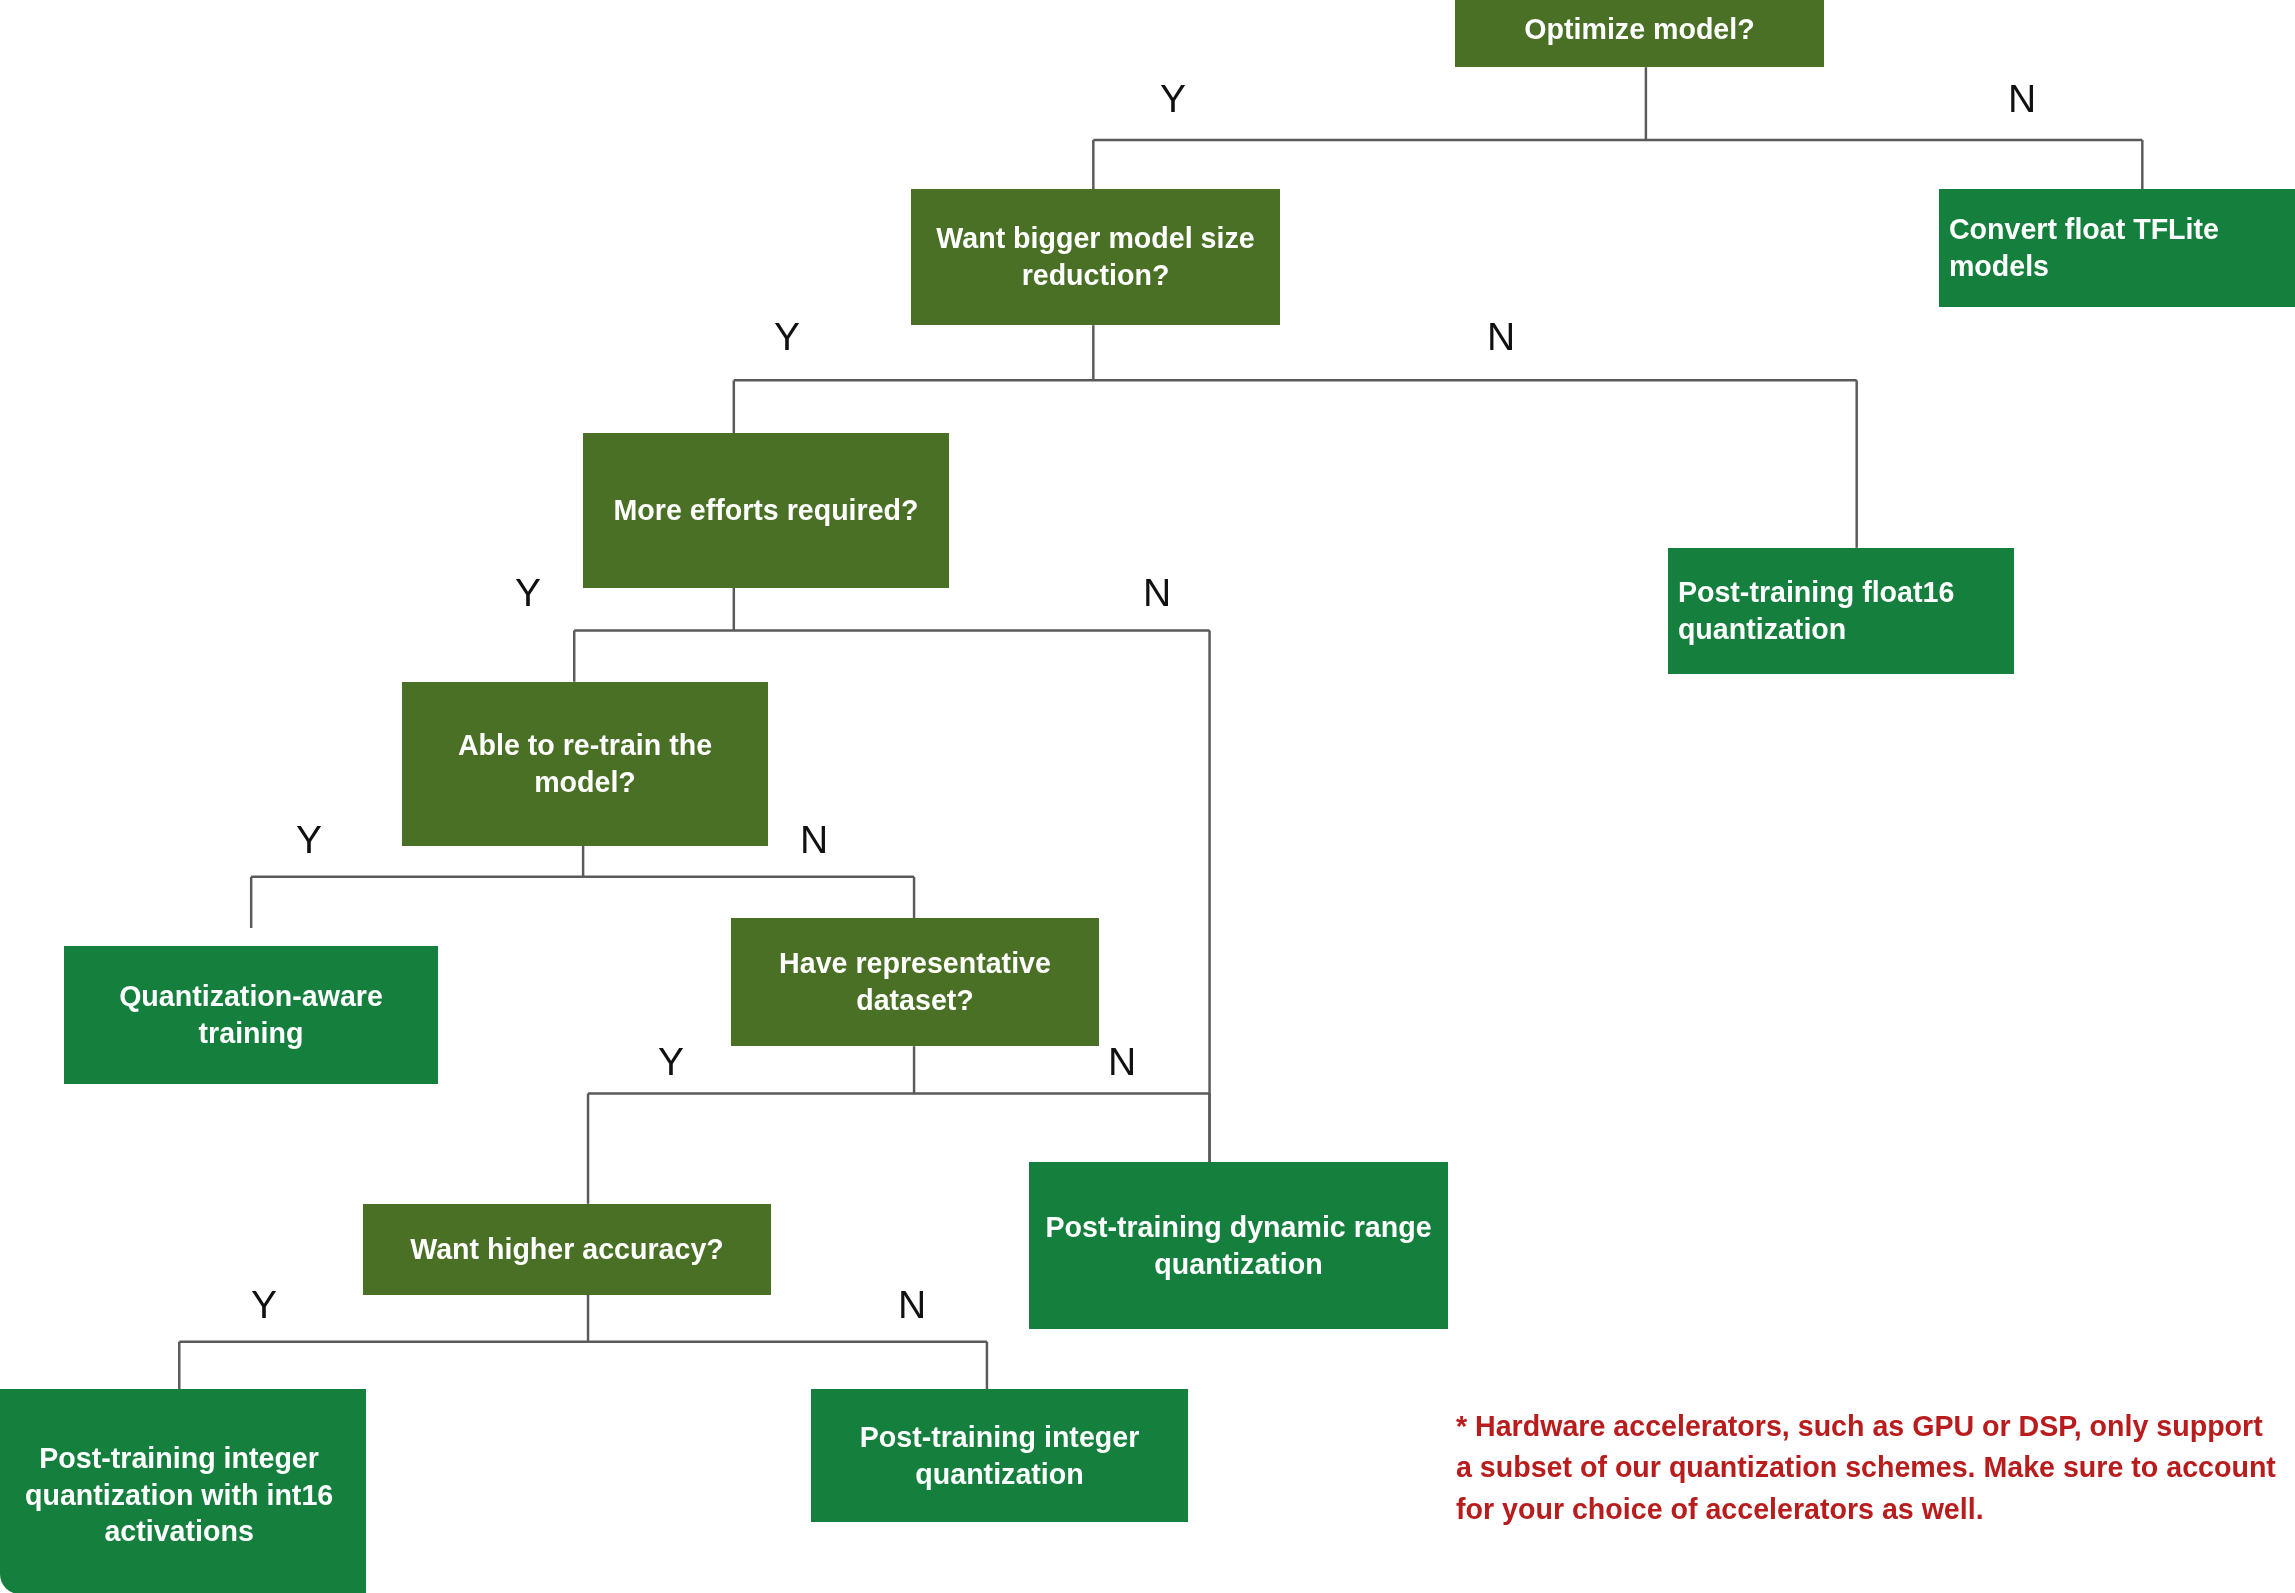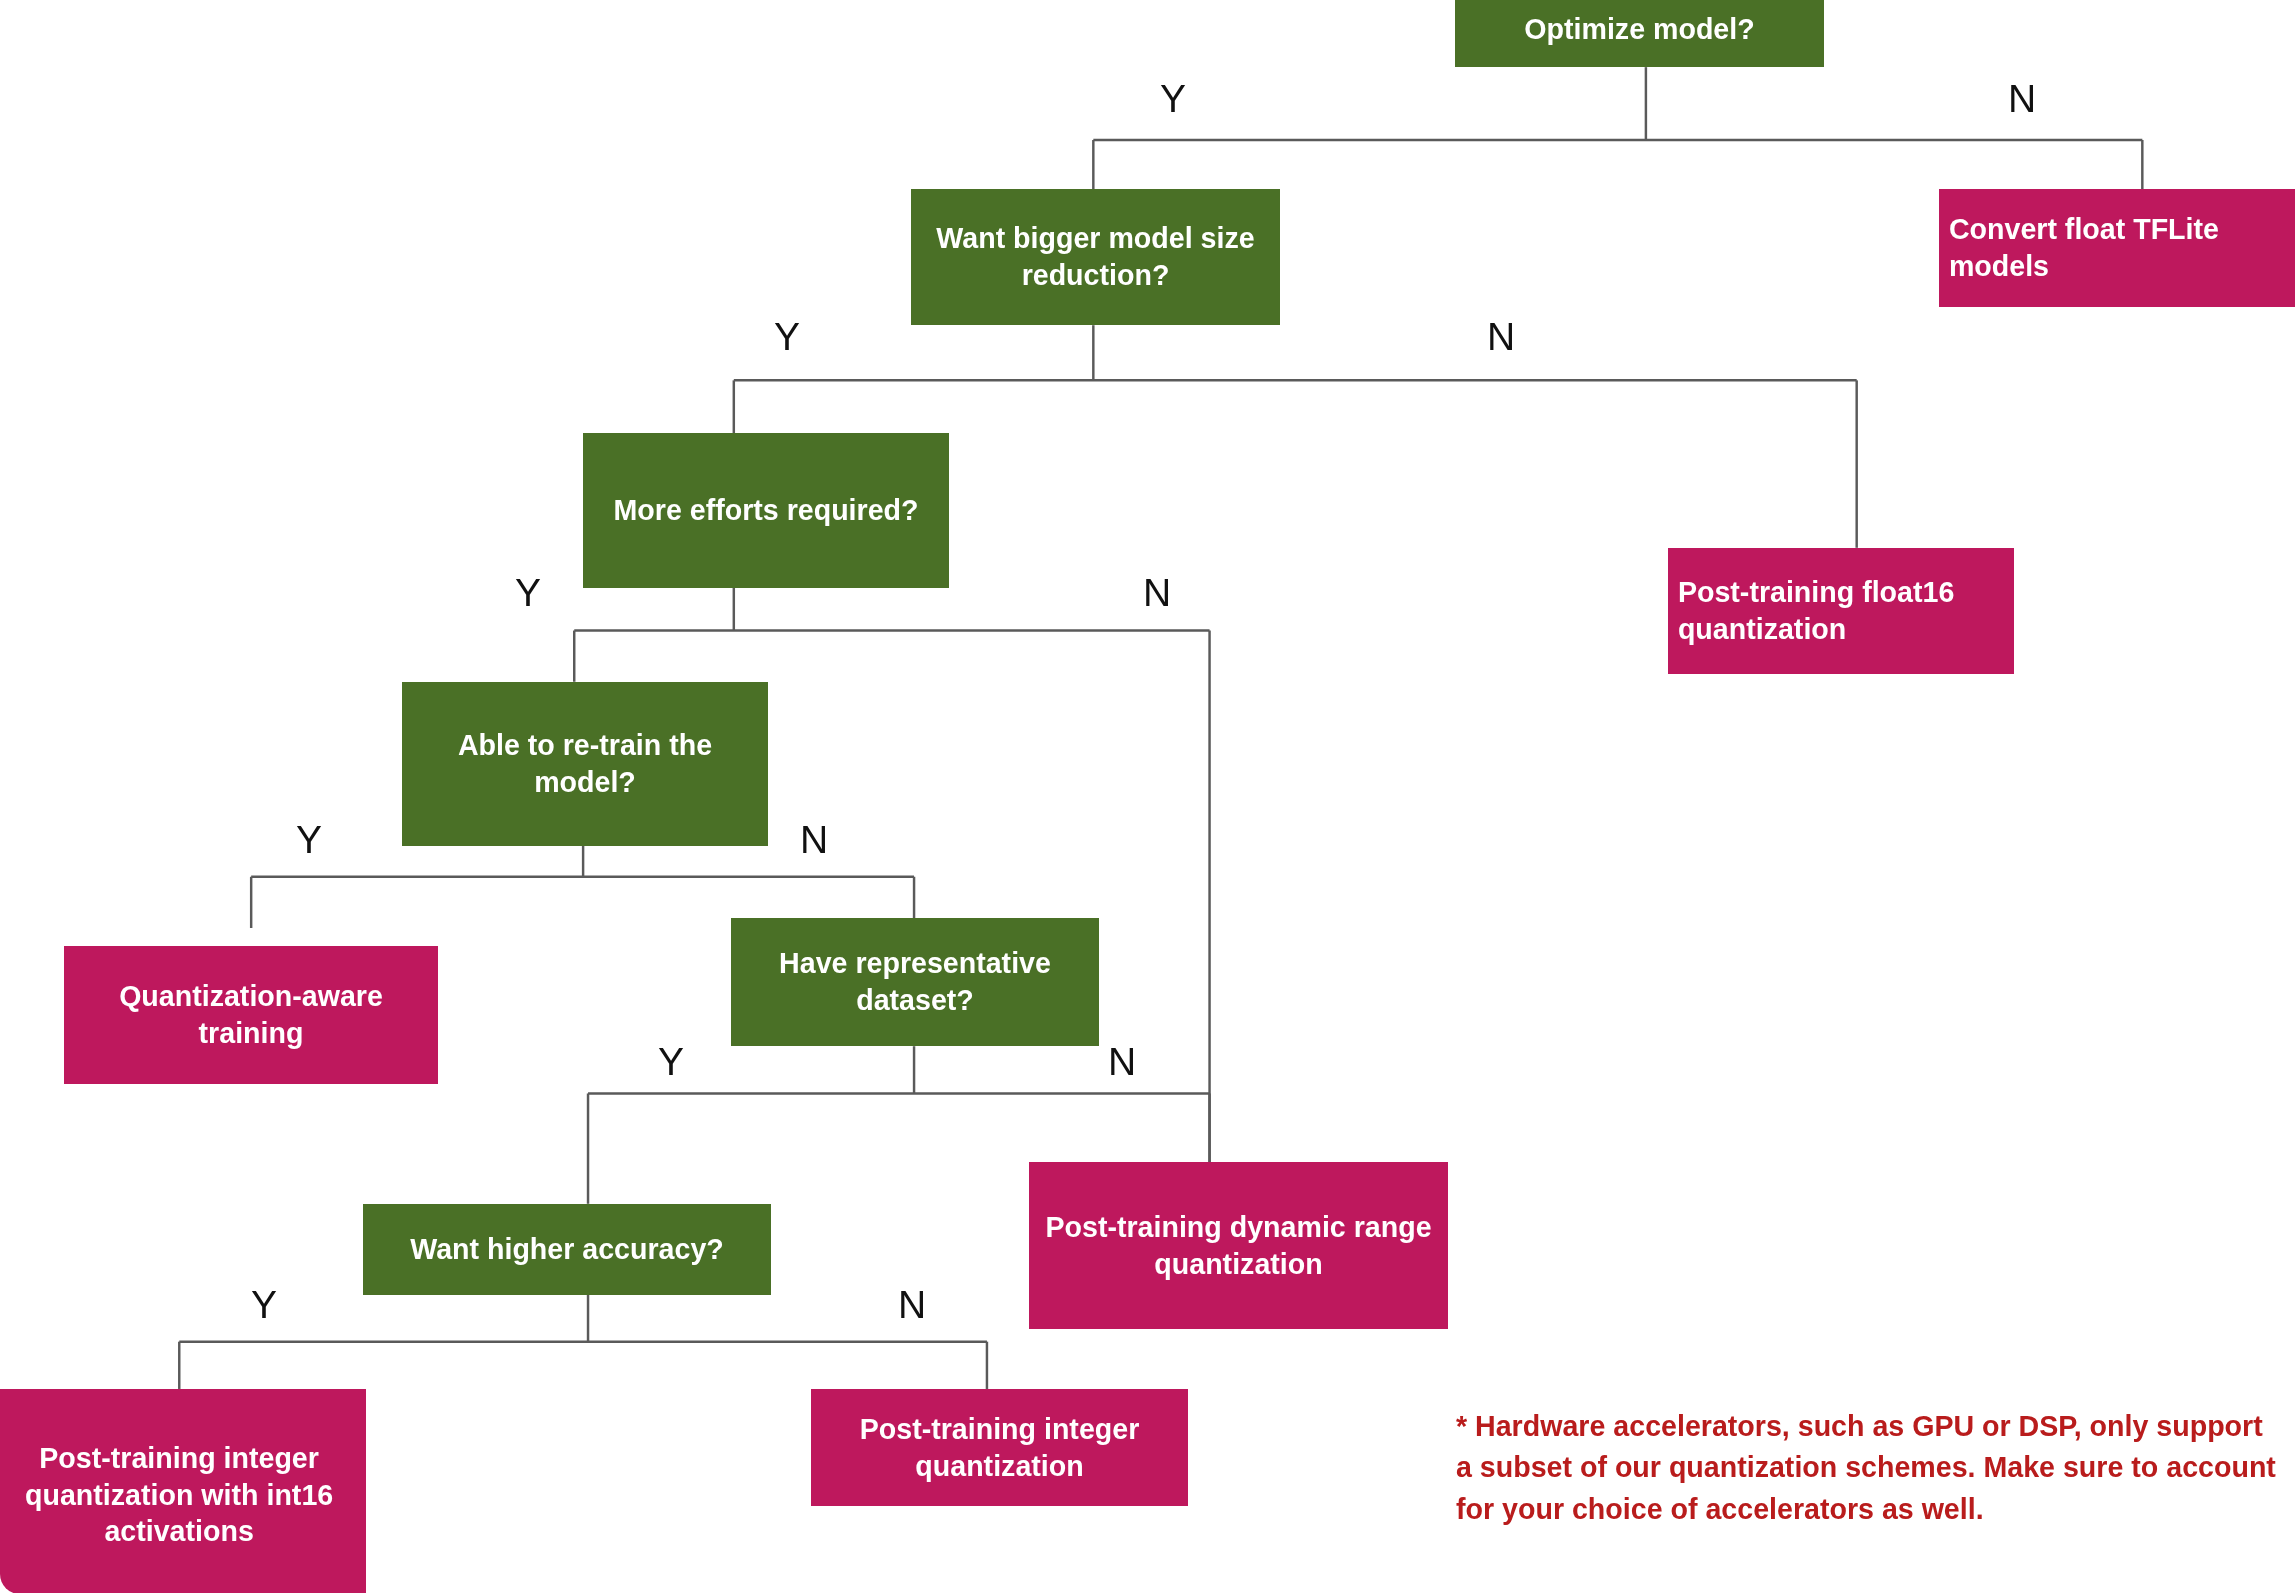--- a/index.html
+++ b/index.html
@@ -29,21 +29,21 @@
     font-weight: bold;
     font-size: 28.6px;
     line-height: 1.28;
     padding: 5.9px 9.9px;
     z-index: 3;
   }
   .node.decision {
     background: #4a7026;
   }
   .node.action {
-    background: #be185d;
+    background: #15803d;
     justify-content: flex-end;
   }
   .edge-label {
     position: absolute;
     color: #111111;
     font-size: 39px;
     font-weight: 400;
     font-family: "Liberation Sans", sans-serif;
     z-index: 4;
   }
@@ -142,21 +142,21 @@
   </div>
 
   <div class="node decision" style="left:363px; top:1204px; width:408px; height:91px;">
     <span>Want higher accuracy?</span>
   </div>
 
   <div class="node action" style="left:-7.9px; top:1389px; width:374px; height:212px;">
     <span>Post-training integer quantization with int16 activations</span>
   </div>
 
-  <div class="node action" style="left:811px; top:1389px; width:377px; height:117px;">
+  <div class="node action" style="left:811px; top:1389px; width:377px; height:133px;">
     <span>Post-training integer quantization</span>
   </div>
 
   <div class="edge-label" style="left:1160px; top:77px;">Y</div>
   <div class="edge-label" style="left:2008px; top:77px;">N</div>
 
   <div class="edge-label" style="left:774px; top:315px;">Y</div>
   <div class="edge-label" style="left:1487px; top:315px;">N</div>
 
   <div class="edge-label" style="left:515px; top:571px;">Y</div>

